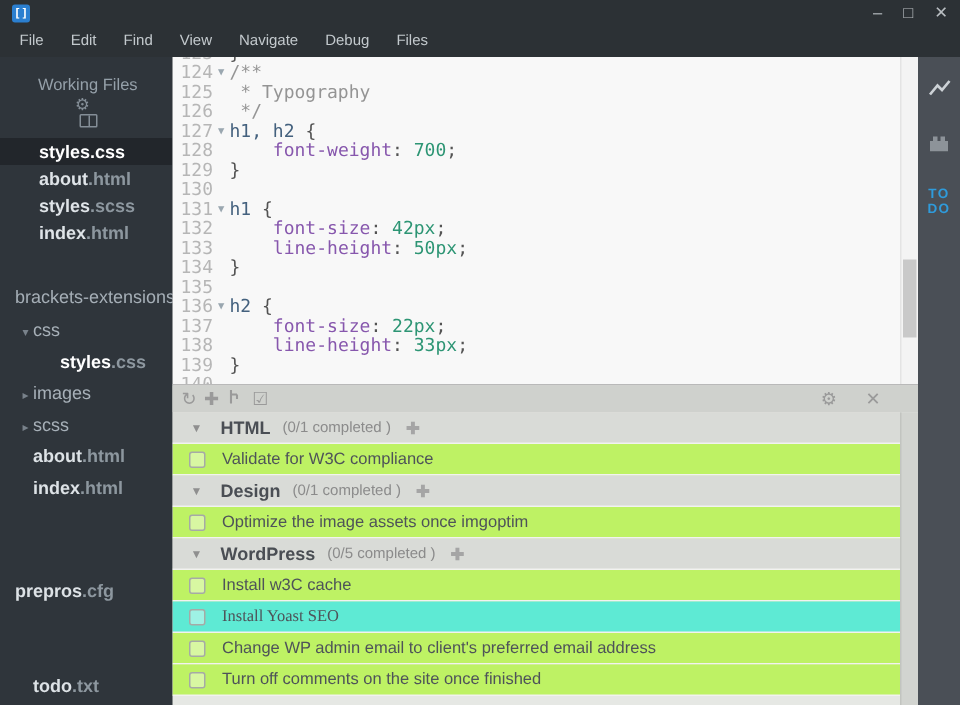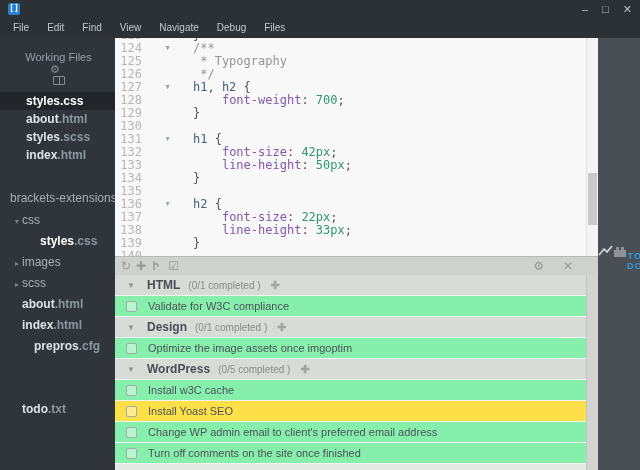--- a/index.html
+++ b/index.html
@@ -43,21 +43,21 @@
   .tree-row .fname { font-weight:bold; color:#dde2e6; }
   .tree-row .fname.active { color:#ffffff; }
   .tree-row .ext { color:#8d979f; font-weight:bold; }
 
   
   .center { flex:1; display:flex; flex-direction:column; min-width:0; }
 
   
   .editor { height:218px; background:#f8f8f8; overflow:hidden; position:relative; flex:0 0 auto; }
   .code-lines { margin-top:-9px; font:12px/13px "DejaVu Sans Mono", monospace; white-space:pre; }
-  .code-line { display:flex; height:13px;gap:20px; }
+  .code-line { display:flex; height:13px; }
   .gutter-num { width:27px; text-align:right; color:#b6b6b6; flex:0 0 auto; }
   .fold-col { width:11px; text-align:center; color:#9aa7b0; font-size:7px; line-height:13px; flex:0 0 auto; }
   .code-text { flex:1; }
   .tk-com { color:#949494; }
   .tk-sel { color:#44617e; }
   .tk-prop { color:#8757ad; }
   .tk-val { color:#2d9574; }
   .tk-pun { color:#535353; }
   .edit-scrollbar { position:absolute; top:0; right:0; width:12px; bottom:0; background:#f4f4f4;
     border-left:1px solid #e4e4e4; }
@@ -72,30 +72,30 @@
   .pt-svg { margin-right:6px; }
   .pt-right { margin-left:auto; display:flex; align-items:center; gap:14px; padding-right:14px; }
   .panel-body { flex:1; overflow:hidden; padding-right:12px; }
   .todo-header { height:21px; display:flex; align-items:center; background:#d9dbd7;
     border-bottom:1px solid #f2f2f0; }
   .todo-header .sec-arrow { width:14px; margin-left:12px; font-size:8px; color:#8f8f8f; }
   .todo-header .sec-name { font-size:12px; font-weight:bold; color:#4a4e54; margin-left:6px; }
   .todo-header .sec-count { font-size:10px; color:#8b8b8b; margin-left:8px; }
   .todo-header .sec-add { font-size:11px; color:#a5a5a5; margin-left:10px; font-weight:bold; }
   .todo-item { height:21px; display:flex; align-items:center; border-bottom:1px solid #f2f2f0;
-    background:#86efac; }
-  .todo-item.alt { background:#fde047; }
+    background:#bef264; }
+  .todo-item.alt { background:#5eead4;font-family:Liberation Serif, serif; }
   .todo-check { width:11px; height:11px; border:1px solid #a6aaa6; border-radius:2px;
     background:rgba(255,255,255,.4); margin-left:11px; flex:0 0 auto; }
   .todo-text { font-size:11px; color:#4e5359; margin-left:11px; white-space:nowrap; }
   .panel-scroll { position:absolute; top:18px; right:0; bottom:0; width:12px; background:#d2d4d0;
     border-left:1px solid #c2c4c0; }
 
   
-  .rtoolbar { width:42px; background:#4a4f56; flex:0 0 auto; display:flex; flex-direction:row;
+  .rtoolbar { width:28px; background:#4a4f56; flex:0 0 auto; display:flex; flex-direction:column;
     align-items:center; padding-top:14px; }
   .rt-icon { margin-bottom:18px; }
   .todo-toggle { color:#2f9bdb; font:bold 9px/10px "Liberation Sans", sans-serif;
     letter-spacing:1px; text-align:center; }
 </style>
 </head>
 <body>
 
 <div class="window">
 
@@ -135,21 +135,21 @@
       <div class="proj-header">
         <span>brackets-extensions</span>
       </div>
       <div id="tree">
           <div class="tree-row" style="padding-left: 12px;"><span class="tree-arrow">▾</span><span>css</span></div>
           <div class="tree-row" style="padding-left: 30px;"><span class="tree-arrow"> </span><span class="fname active">styles</span><span class="ext">.css</span></div>
           <div class="tree-row" style="padding-left: 12px;"><span class="tree-arrow">▸</span><span>images</span></div>
           <div class="tree-row" style="padding-left: 12px;"><span class="tree-arrow">▸</span><span>scss</span></div>
           <div class="tree-row" style="padding-left: 12px;"><span class="tree-arrow"> </span><span class="fname">about</span><span class="ext">.html</span></div>
           <div class="tree-row" style="padding-left: 12px;"><span class="tree-arrow"> </span><span class="fname">index</span><span class="ext">.html</span></div>
-          <div class="tree-row" style="padding-left: 24px;"><span class="tree-arrow"> </span><span class="fname">prepros</span><span class="ext">.cfg</span></div>
+          <div class="tree-row" style="padding-left: 0; margin-top: 48px;"><span class="tree-arrow"> </span><span class="fname">prepros</span><span class="ext">.cfg</span></div>
           <div class="tree-row" style="padding-left: 12px; margin-top: 42px;"><span class="tree-arrow"> </span><span class="fname">todo</span><span class="ext">.txt</span></div>
         </div>
     </div>
 
     <div class="center">
       <div class="editor">
         <div class="code-lines" id="code-lines"><div class="code-line"><span class="gutter-num">123</span><span class="fold-col"></span><span class="code-text"><span class="tk-pun">}</span></span></div><div class="code-line"><span class="gutter-num">124</span><span class="fold-col">▼</span><span class="code-text"><span class="tk-com">/**</span></span></div><div class="code-line"><span class="gutter-num">125</span><span class="fold-col"></span><span class="code-text"><span class="tk-com"> * Typography</span></span></div><div class="code-line"><span class="gutter-num">126</span><span class="fold-col"></span><span class="code-text"><span class="tk-com"> */</span></span></div><div class="code-line"><span class="gutter-num">127</span><span class="fold-col">▼</span><span class="code-text"><span class="tk-sel">h1, h2</span><span class="tk-pun"> {</span></span></div><div class="code-line"><span class="gutter-num">128</span><span class="fold-col"></span><span class="code-text"><span class="tk-pun">    </span><span class="tk-prop">font-weight</span><span class="tk-pun">: </span><span class="tk-val">700</span><span class="tk-pun">;</span></span></div><div class="code-line"><span class="gutter-num">129</span><span class="fold-col"></span><span class="code-text"><span class="tk-pun">}</span></span></div><div class="code-line"><span class="gutter-num">130</span><span class="fold-col"></span><span class="code-text"></span></div><div class="code-line"><span class="gutter-num">131</span><span class="fold-col">▼</span><span class="code-text"><span class="tk-sel">h1</span><span class="tk-pun"> {</span></span></div><div class="code-line"><span class="gutter-num">132</span><span class="fold-col"></span><span class="code-text"><span class="tk-pun">    </span><span class="tk-prop">font-size</span><span class="tk-pun">: </span><span class="tk-val">42px</span><span class="tk-pun">;</span></span></div><div class="code-line"><span class="gutter-num">133</span><span class="fold-col"></span><span class="code-text"><span class="tk-pun">    </span><span class="tk-prop">line-height</span><span class="tk-pun">: </span><span class="tk-val">50px</span><span class="tk-pun">;</span></span></div><div class="code-line"><span class="gutter-num">134</span><span class="fold-col"></span><span class="code-text"><span class="tk-pun">}</span></span></div><div class="code-line"><span class="gutter-num">135</span><span class="fold-col"></span><span class="code-text"></span></div><div class="code-line"><span class="gutter-num">136</span><span class="fold-col">▼</span><span class="code-text"><span class="tk-sel">h2</span><span class="tk-pun"> {</span></span></div><div class="code-line"><span class="gutter-num">137</span><span class="fold-col"></span><span class="code-text"><span class="tk-pun">    </span><span class="tk-prop">font-size</span><span class="tk-pun">: </span><span class="tk-val">22px</span><span class="tk-pun">;</span></span></div><div class="code-line"><span class="gutter-num">138</span><span class="fold-col"></span><span class="code-text"><span class="tk-pun">    </span><span class="tk-prop">line-height</span><span class="tk-pun">: </span><span class="tk-val">33px</span><span class="tk-pun">;</span></span></div><div class="code-line"><span class="gutter-num">139</span><span class="fold-col"></span><span class="code-text"><span class="tk-pun">}</span></span></div><div class="code-line"><span class="gutter-num">140</span><span class="fold-col"></span><span class="code-text"></span></div></div>
         <div class="edit-scrollbar">
           <div class="edit-thumb"></div>
         </div>

